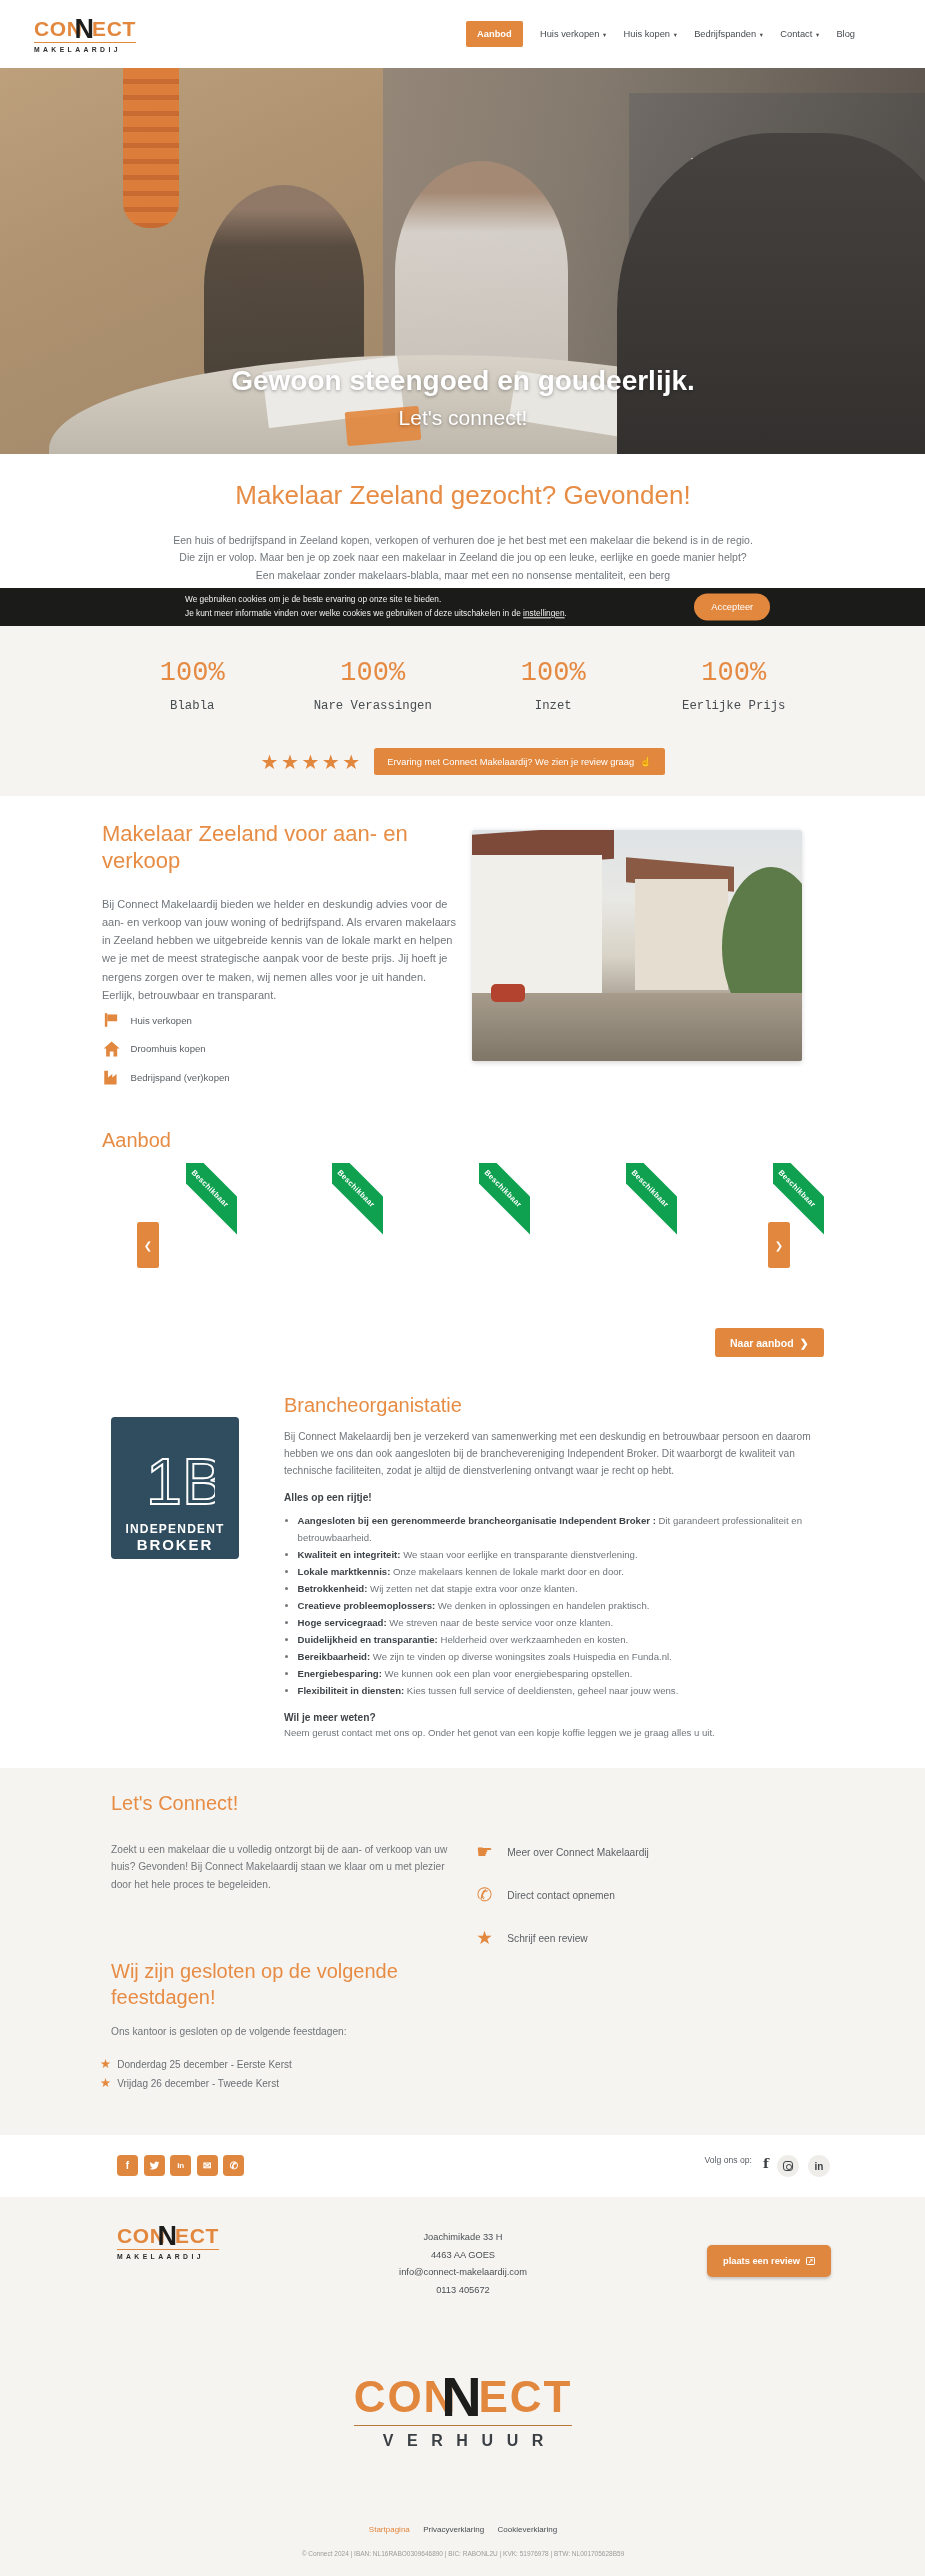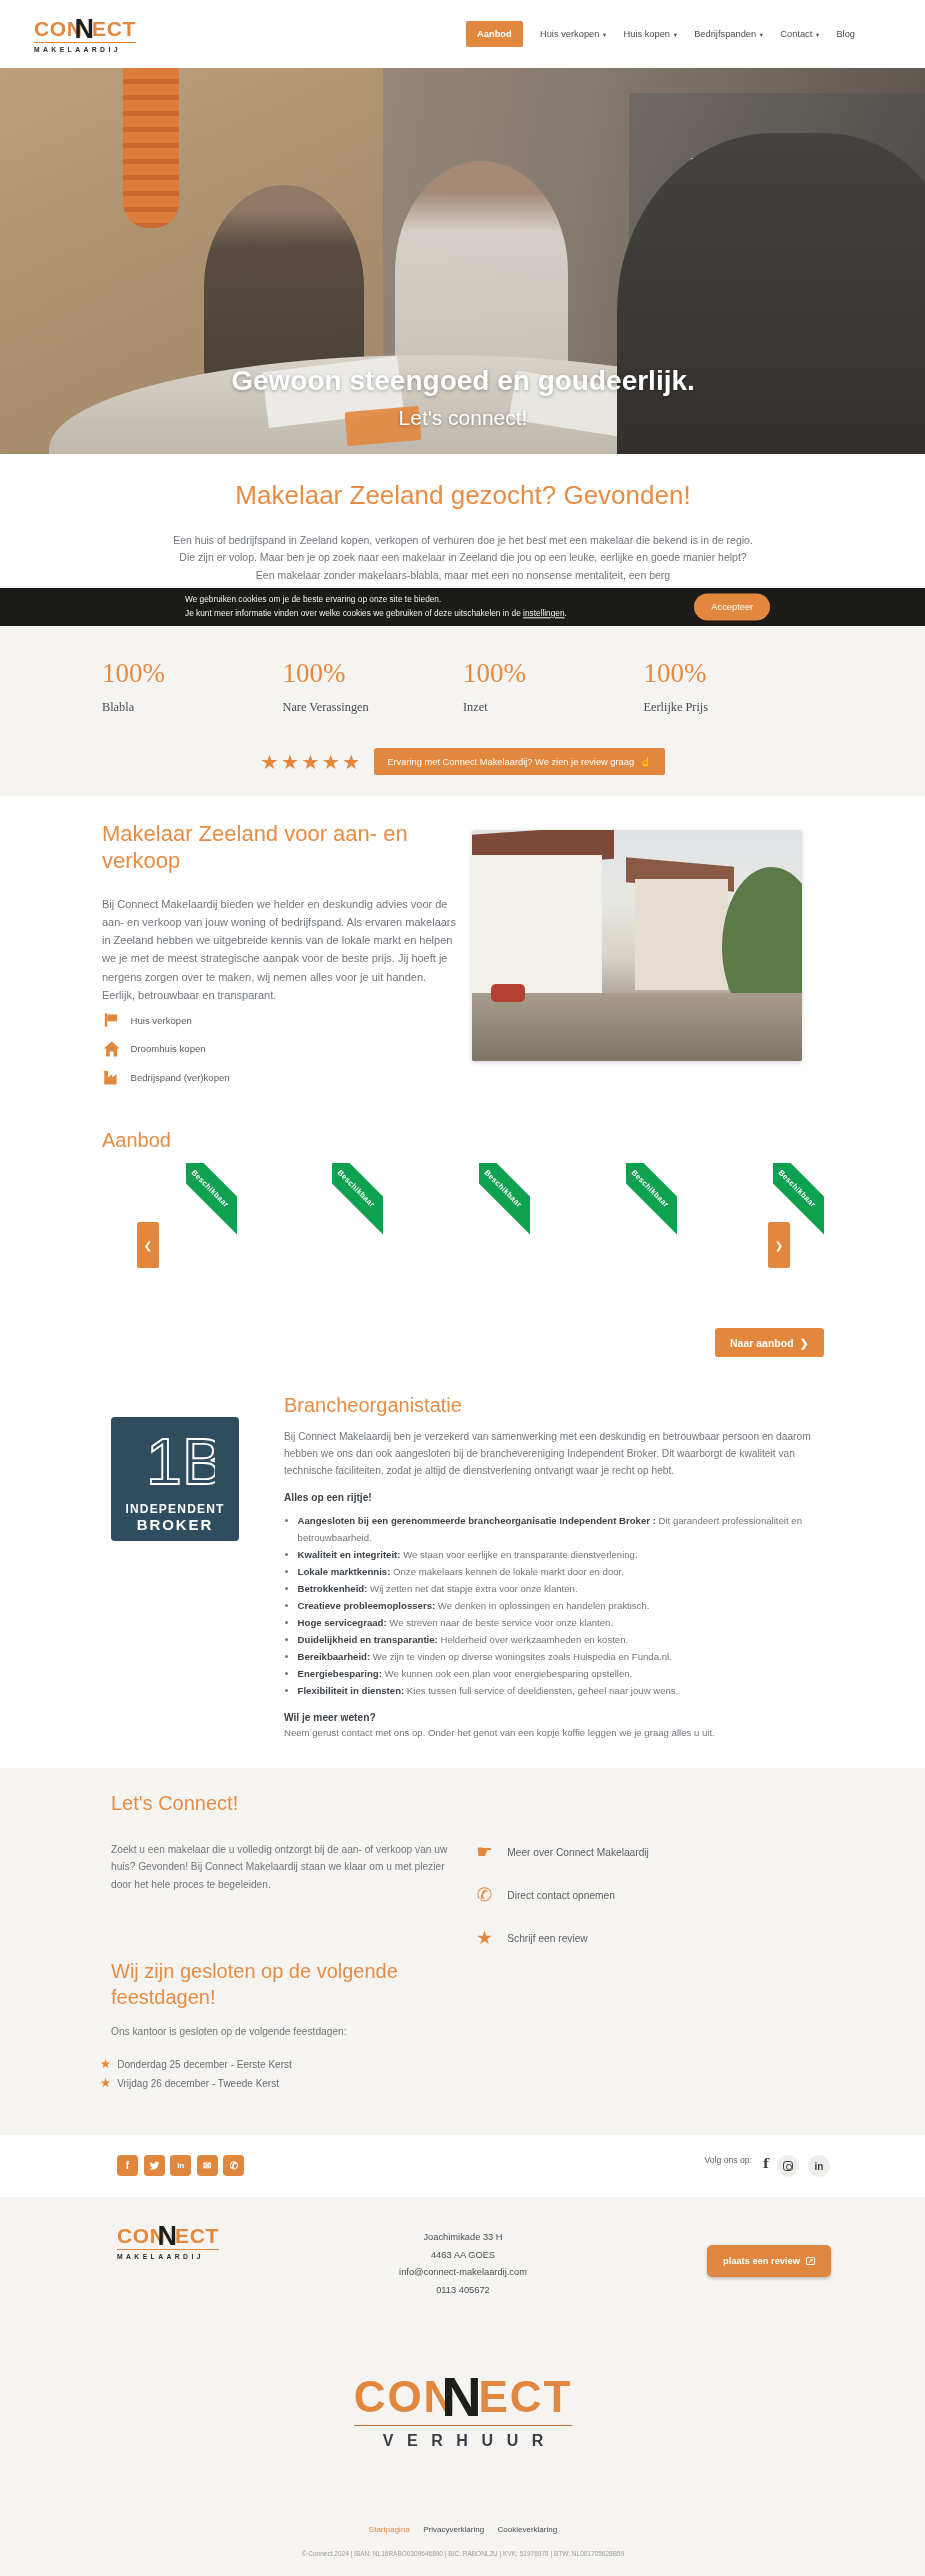--- a/index.html
+++ b/index.html
@@ -51,21 +51,21 @@
   
   .cookiebar { position:absolute; top:588px; left:0; width:926px; height:38px; background:#1b1b1a; z-index:20; }
   .cookie-text { position:absolute; left:185px; top:50%; transform:translateY(-50%); color:#f2f2f0; font-size:8.3px; line-height:1.65; }
   .cookie-text a { color:#f2f2f0; text-decoration:underline; cursor:pointer; }
   .cookie-accept { position:absolute; left:694px; top:50%; transform:translateY(-50%); background:#e2873e; color:#fff;
           border:none; border-radius:16px; padding:8.6px 17.3px; font-size:9.3px; cursor:pointer; font-family:inherit; }
 
   
   .stats { position:absolute; top:626px; left:0; width:926px; height:170px; background:#f6f4f1; }
   .stats-row { display:flex; width:722px; margin:32px auto 0; }
-  .stat { flex:1; font-family:Liberation Serif, serif; }
+  .stat { flex:1; text-align:center; font-family:Liberation Mono, monospace; }
   .stat .val { font-size:27px; color:#e58a42; font-weight:500; }
   .stat .lab { font-size:12.3px; color:#474c51; margin-top:11px; }
   .review-row { position:absolute; top:122px; left:0; width:926px; display:flex; justify-content:center; align-items:center; gap:11px; }
   .review-stars { color:#e2873e; font-size:20px; letter-spacing:2.5px; line-height:1; }
   .review-btn { background:#e2873e; color:#fff; border:none; border-radius:2.5px; padding:8px 13.6px; font-size:9.3px; cursor:pointer; font-family:inherit; display:flex; align-items:center; gap:6.2px; }
 
   
   .aanverkoop { position:absolute; top:796px; left:0; width:926px; height:333px; background:#fff; }
   .aanverkoop h2 { position:absolute; left:102px; top:23.5px; width:370px; margin:0; font-size:22px; line-height:1.25; font-weight:400; color:#e78c44; }
   .aanverkoop .body { position:absolute; left:102px; top:99px; width:358px; font-size:11px; line-height:1.65; color:#71767b; }
@@ -91,21 +91,21 @@
   .ribbon { position:absolute; left:-36px; top:12.3px; width:120px; height:27px; background:#0fa14f; transform:rotate(45deg);
           color:#fff; font-size:7.7px; font-weight:700; letter-spacing:0.3px; display:flex; align-items:center; justify-content:center; }
   .car-arrow { position:absolute; width:22px; height:46px; background:#e2873e; border:none; border-radius:2.5px; color:#fff; font-size:10px; cursor:pointer; }
   .car-prev { left:137px; top:93px; }
   .car-next { left:768px; top:93px; }
   .naar-aanbod { position:absolute; left:715px; top:199px; background:#e2873e; color:#fff; border:none; border-radius:3.1px;
           padding:8.6px 15px; font-size:10.5px; font-weight:700; cursor:pointer; font-family:inherit; display:flex; gap:6.2px; align-items:center; }
 
   
   .branche { position:absolute; top:1389px; left:0; width:926px; height:380px; background:#fff; }
-  .ib-logo { position:absolute; left:111px; top:28px; width:128px; height:124px; background:#2f4d5f; border-radius:3.7px; color:#fff; text-align:center; padding-top:5px; }
+  .ib-logo { position:absolute; left:111px; top:28px; width:128px; height:142px; background:#2f4d5f; border-radius:3.7px; color:#fff; text-align:center; padding-top:25px; }
   .ib-logo .ib-words { margin-top:3.7px; font-weight:700; letter-spacing:1.2px; }
   .ib-logo .ib-w1 { font-size:12px; }
   .ib-logo .ib-w2 { font-size:15px; letter-spacing:1.9px; }
   .branche-col { position:absolute; left:284px; top:5px; width:543px; }
   .branche-col h2 { margin:0; font-size:20px; font-weight:400; color:#e78c44; }
   .branche-col .body { margin-top:12.3px; font-size:10.2px; line-height:1.65; color:#71767b; }
   .list-title, .more-title { margin-top:12.3px; font-size:10.2px; font-weight:700; color:#3f4449; }
   .branche-ul { margin:8.6px 0 0; padding-left:13.6px; }
   .branche-ul li { font-size:9.6px; line-height:1.78; color:#71767b; }
   .branche-ul li strong { color:#3f4449; }

